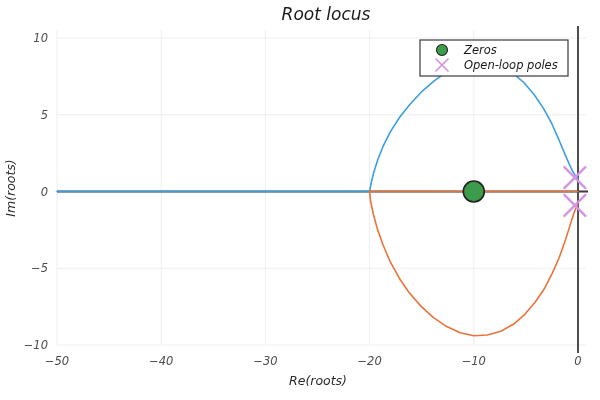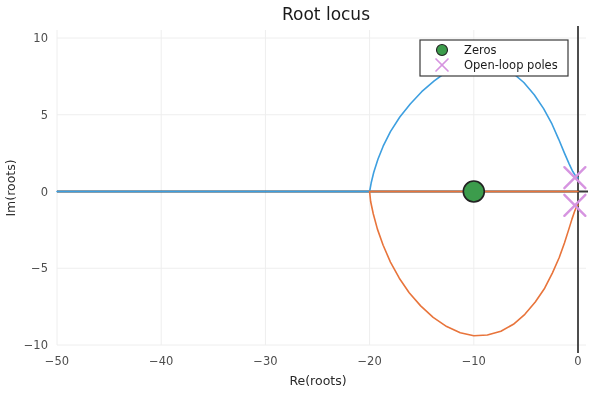--- a/index.html
+++ b/index.html
@@ -3,21 +3,21 @@
 <meta charset="utf-8">
 <style>
   html,body{margin:0;padding:0;}
   body{
     width:600px;height:400px;
     background:#ffffff;
     font-family:"DejaVu Sans","Liberation Sans",sans-serif;
     overflow:hidden;
     position:relative;
   }
-  #stage{position:absolute;left:0;top:0;width:524px;height:400px;}
+  #stage{position:absolute;left:0;top:0;width:524px;height:400px;font-style:italic;}
   svg{display:block;}
   .title-txt{
     font-size:17px;fill:#1a1a1a;text-anchor:middle;
     font-family:"DejaVu Sans","Liberation Sans",sans-serif;
   }
   .axlabel{
     font-size:12.5px;fill:#2a2a2a;text-anchor:middle;
     font-family:"DejaVu Sans","Liberation Sans",sans-serif;
   }
   .tick-txt{

